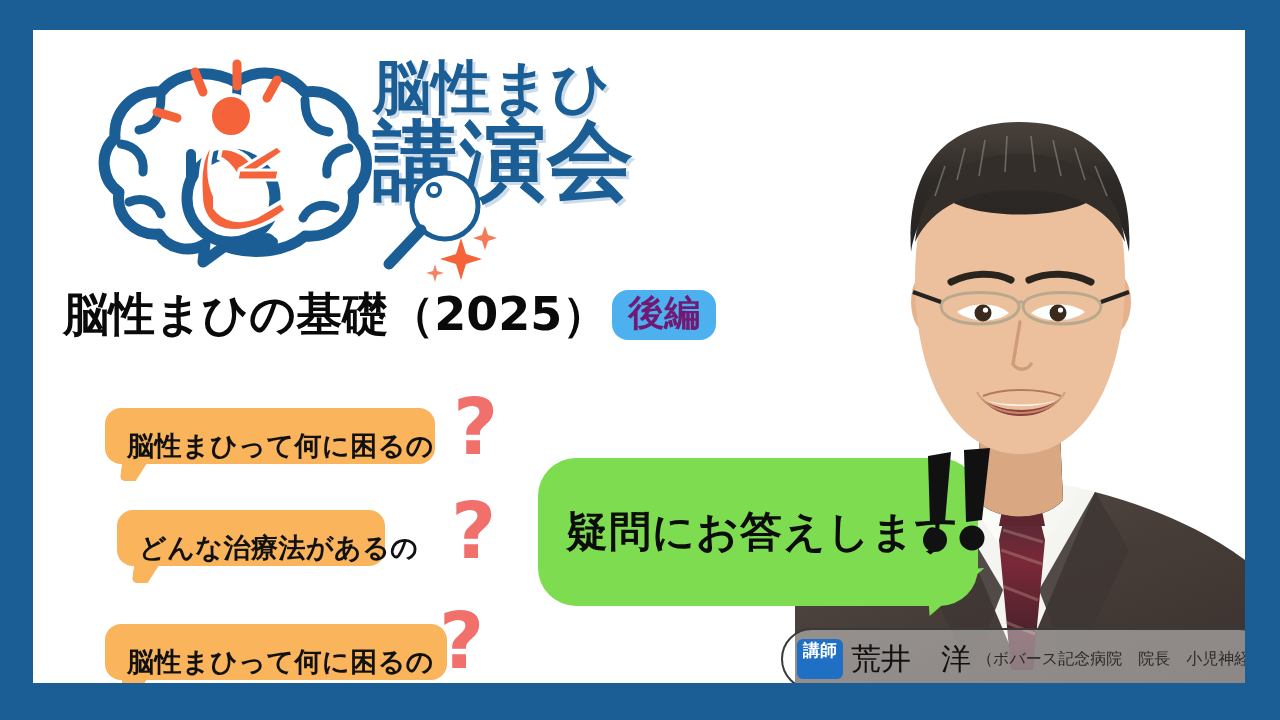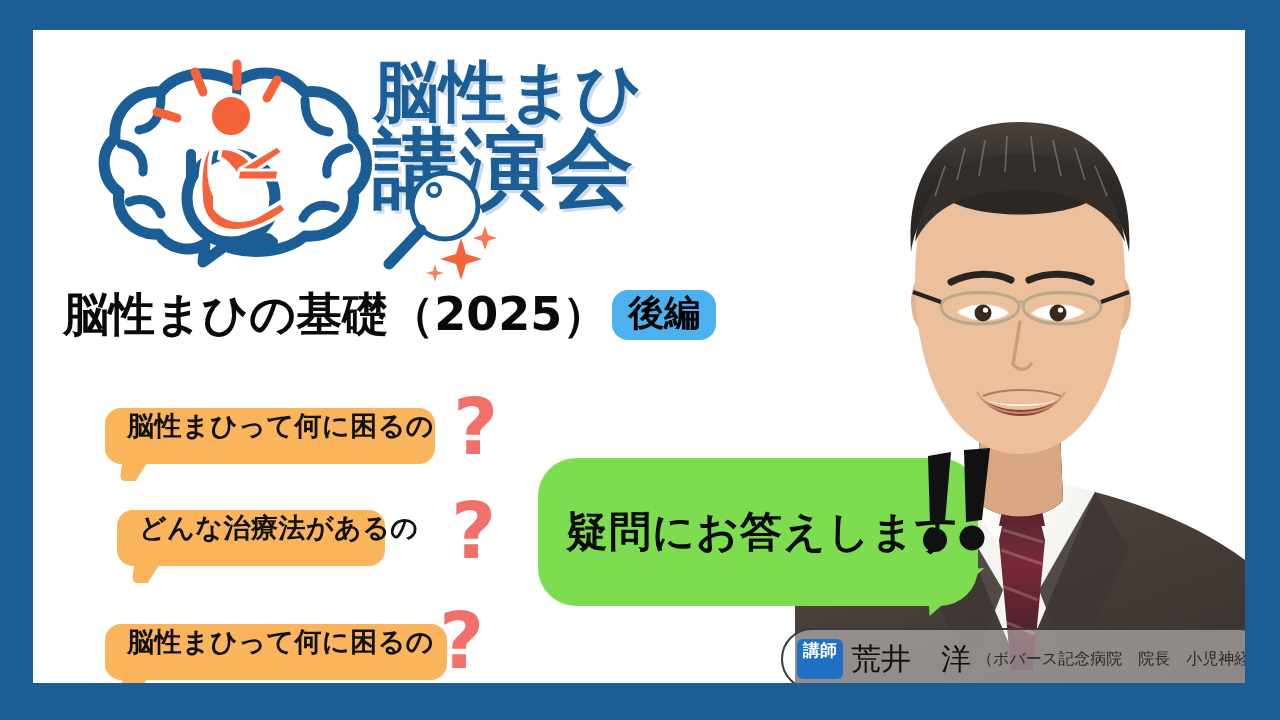--- a/index.html
+++ b/index.html
@@ -34,54 +34,54 @@
   }
   .logo-line{
     font-family:"DejaVu Sans","Liberation Sans",sans-serif;
     font-weight:bold;
     color:#1b5e96;
     letter-spacing:1px;
     line-height:1.02;
     text-shadow:3px 3px 0 rgba(27,94,150,0.22);
     white-space:nowrap;
   }
-  #logo-line-1{ font-size:66px; }
+  #logo-line-1{ font-size:58px; }
   #logo-line-2{ font-size:86px; }
   #magnifier-icon{ position:absolute; left:300px; top:112px; width:130px; height:130px; }
 
   
   #subtitle-row{
     position:absolute; left:30px; top:252px;
     display:flex; align-items:center; gap:4px;
     height:66px;
   }
   #subtitle-text{
     font-family:"DejaVu Sans","Liberation Sans",sans-serif;
     font-weight:bold;
     font-size:46px;
     color:#0a0a0a;
     letter-spacing:0px;
     white-space:nowrap;
   }
   #edition-badge{
     background:#4cb1ee;
-    color:#000000;
+    color:#701a75;
     font-family:"DejaVu Sans","Liberation Sans",sans-serif;
     font-weight:bold;
     font-size:36px;
     border-radius:16px;
     padding:4px 16px 8px 16px;
     line-height:1.05;
     white-space:nowrap;
   }
   .bubble{
     position:absolute;
     background:#f9b45c;
     border-radius:16px;
-    display:flex; align-items:flex-start;
+    display:flex; align-items:flex-end;
     padding:0 26px 0 22px;
     height:56px;
   }
   .bubble .bubble-text{
     font-family:"DejaVu Sans","Liberation Sans",sans-serif;
     font-weight:bold;
     font-size:27px;
     color:#111111;
     white-space:nowrap;
     letter-spacing:0.5px;

